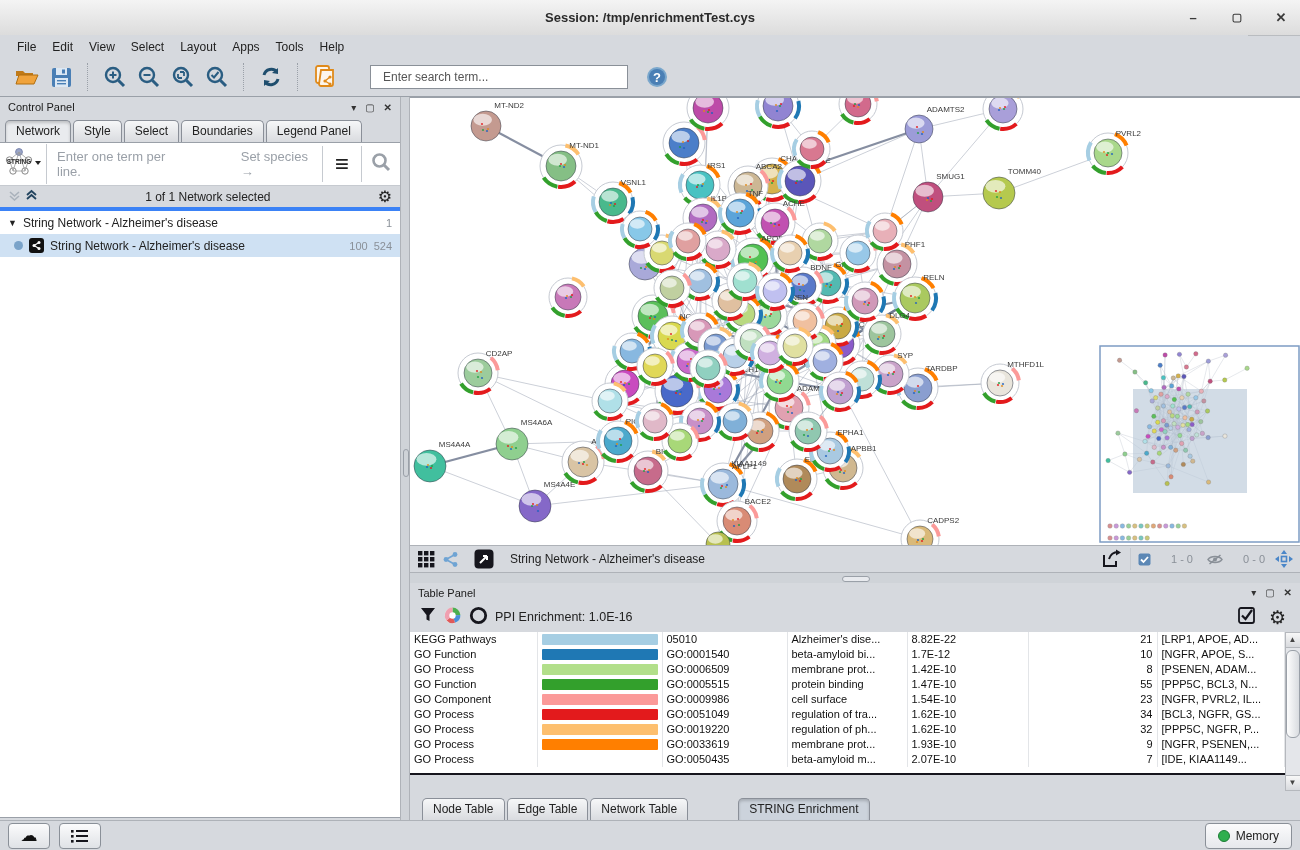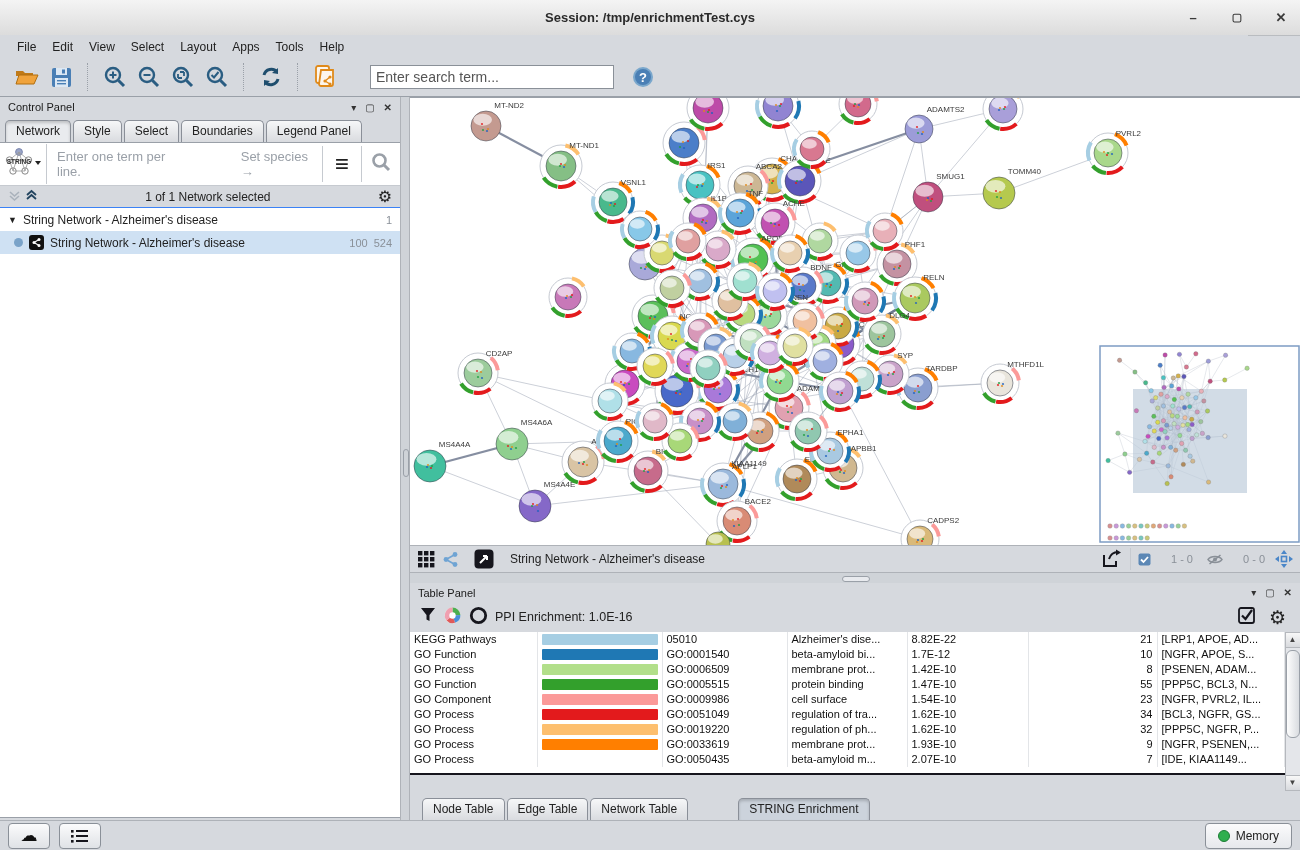--- a/index.html
+++ b/index.html
@@ -16,40 +16,40 @@
   
   #menubar{left:0;top:35px;width:1248px;height:23px;background:#d6d9de;
     display:flex;align-items:center;padding-left:10px;box-sizing:border-box;gap:2px;}
   .menu-item{font-size:12px;padding:2px 7px;border-radius:2px;}
   
   #toolbar{left:0;top:58px;width:1300px;height:39px;background:#d6d9de;
     border-bottom:1px solid #9aa0a8;display:flex;align-items:center;padding-left:10px;box-sizing:border-box;}
   .tb-sep{width:1px;height:28px;border-left:1px dotted #9aa0a8;margin:0 9px;}
   .tb-btn{width:30px;height:30px;display:flex;align-items:center;justify-content:center;border-radius:3px;margin:0 2px;}
   .tb-btn svg{display:block;}
-  #search-input{width:232px;height:20px;border:1px solid #8a9098;font-size:14px;
-    padding:1px 5px;font-family:"Liberation Sans",sans-serif;color:#333;background:#fff;margin-left:28px;}
+  #search-input{width:232px;height:20px;border:1px solid #8a9098;font-size:12px;
+    padding:1px 12px;font-family:"Liberation Sans",sans-serif;color:#333;background:#fff;margin-left:28px;}
   #search-input::placeholder{color:#555;}
   
   #control-panel{left:0;top:97px;width:400px;height:723px;background:#d6d9de;box-sizing:border-box;}
   .panel-head{height:20px;display:flex;align-items:center;padding:0 8px;font-size:11px;color:#1a1a1a;}
   .panel-head .spacer{flex:1;}
   .ph-ctrl{font-size:10px;color:#333;margin-left:9px;}
   .cp-tabs{display:flex;align-items:flex-end;height:25px;padding-left:5px;gap:2px;}
   .tab{font-size:12px;padding:3px 10px 4px;border:1px solid #8a8f98;border-bottom:none;
     border-radius:5px 5px 0 0;background:linear-gradient(#f6f7f8,#d9dbdf);white-space:nowrap;}
   .tab.active{background:#e9ebee;box-shadow:inset 0 2px 3px rgba(0,0,0,0.18);font-weight:normal;}
   .cp-body{border:1px solid #9aa0a8;border-left:none;border-right:none;background:#fff;height:676px;box-sizing:border-box;}
   .string-row{height:42px;background:#fff;border-bottom:1px solid #c6cad0;display:flex;align-items:center;}
   .string-logo{width:46px;height:40px;display:flex;align-items:center;justify-content:center;border-right:1px solid #c6cad0;}
   .string-hint{flex:1;display:flex;align-items:center;font-size:13px;color:#9aa0a8;padding-left:10px;gap:52px;}
   .string-tools{display:flex;align-items:center;height:40px;}
   .vline{width:1px;height:36px;background:#c6cad0;}
   .sr-btn{width:38px;height:40px;display:flex;align-items:center;justify-content:center;}
-  .sel-row{height:21px;background:#d6d9de;border-bottom:1px solid #3b82f6;display:flex;align-items:center;
+  .sel-row{height:21px;background:#d6d9de;border-bottom:4px solid #3b82f6;display:flex;align-items:center;
     font-size:12px;padding:0 8px;}
   .sel-row .lbl{flex:1;text-align:center;}
   .tree{background:#fff;}
   .tree-row{height:23px;display:flex;align-items:center;font-size:12px;padding:0 8px;gap:6px;}
   .tree-row.child{background:#cfe1f3;padding-left:14px;}
   .tree-num{color:#8a9098;font-size:11px;}
   .tree-name{flex:1;white-space:nowrap;overflow:hidden;}
   .share-chip{width:15px;height:15px;background:#111;border-radius:3px;display:flex;align-items:center;justify-content:center;}
   
   #vsplit{left:400px;top:97px;width:10px;height:723px;background:#cfd3d8;border-left:1px solid #aeb2b8;border-right:1px solid #aeb2b8;box-sizing:border-box;}

